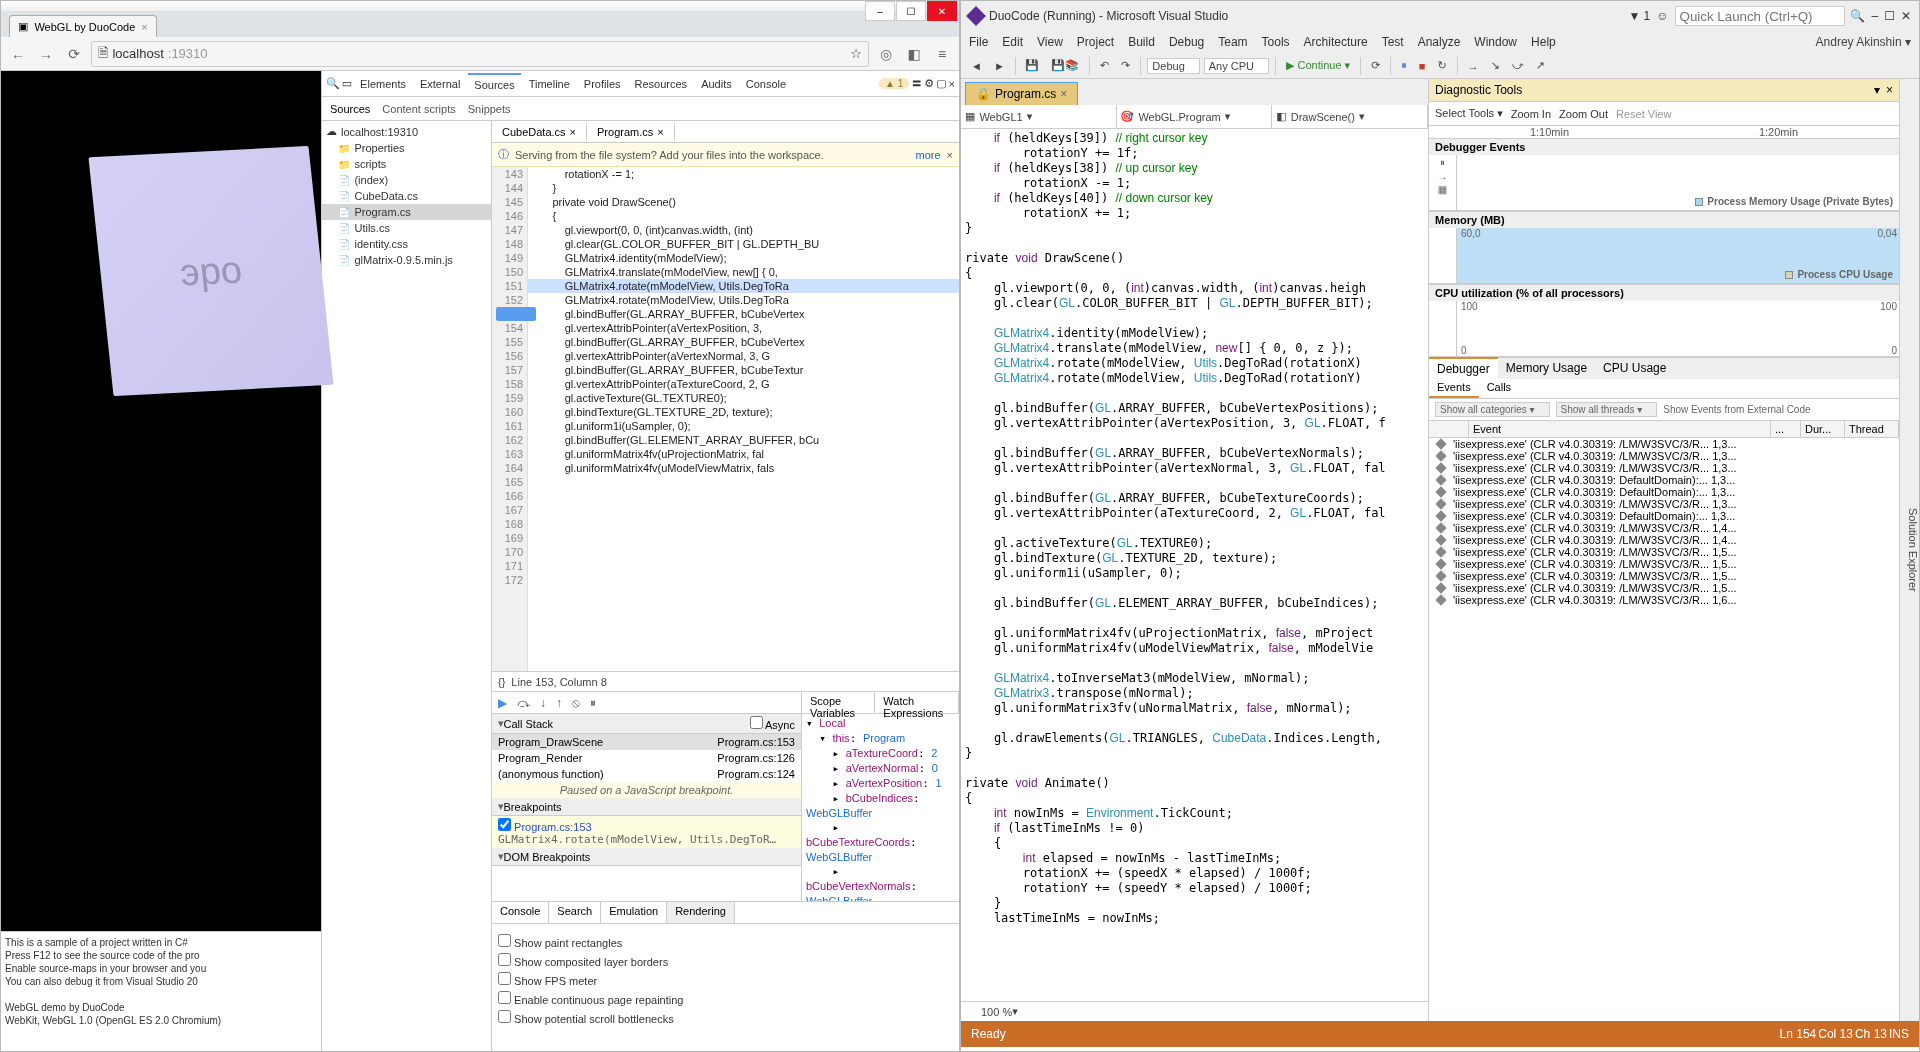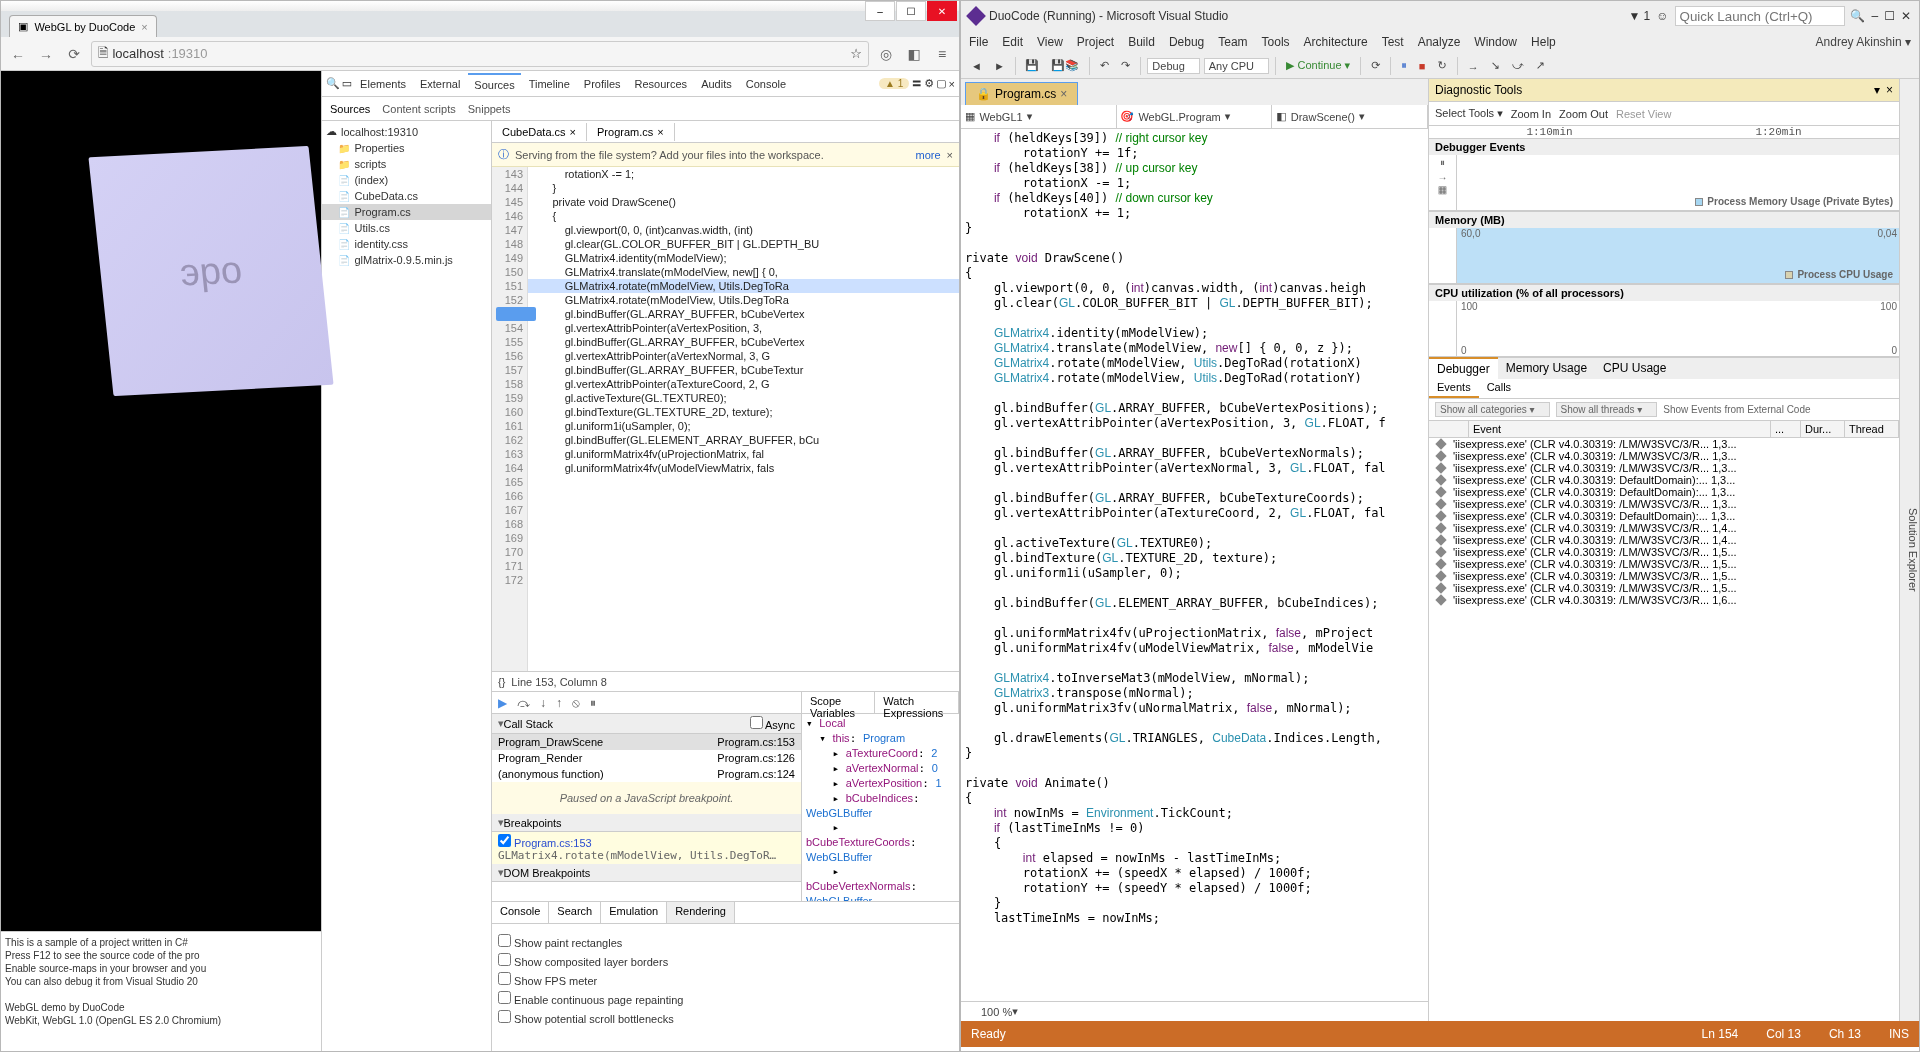--- a/index.html
+++ b/index.html
@@ -52,21 +52,21 @@
 .dt-status { height: 20px; border-top: 1px solid #ccc; display: flex; align-items: center; padding: 0 6px; font-size: 11px; color: #444; gap:6px; }
 .dt-lower { height: 210px; border-top: 1px solid #ccc; display: flex; }
 .dt-lower-left { width: 310px; border-right: 1px solid #ccc; display:flex; flex-direction:column; }
 .dbg-toolbar { height: 22px; border-bottom: 1px solid #ccc; display: flex; align-items: center; gap: 10px; padding: 0 6px; color: #555; }
 .dbg-toolbar span { font-size: 12px; }
 .pane-head { background: #eee; padding: 2px 6px; font-size: 11px; border-bottom: 1px solid #ccc; display:flex; align-items:center; }
 .pane-head::before { content:"▾ "; color:#666; }
 .callstack { font-size: 11px; }
 .callstack .row { display: flex; justify-content: space-between; padding: 2px 6px; }
 .callstack .row.sel { background: #e0e0e0; }
-.paused-note { background:#fffbe5; text-align:center; font-style:italic; color:#666; padding:10px; font-size:11px; }
+.paused-note { background:#fffbe5; text-align:center; font-style:italic; color:#666; padding:2px; font-size:11px; }
 .bp-list { font-size: 11px; padding: 2px 6px; background:#fffde0; }
 .dt-lower-right { flex:1; display:flex; flex-direction:column; font-size:11px; }
 .scope-tabs { height:22px; border-bottom:1px solid #ccc; display:flex; }
 .scope-tabs .st { padding:3px 8px; border-right:1px solid #ccc; }
 .scope-tabs .st.active { background:#fff; }
 .scope-body { flex:1; overflow:auto; font-family: Consolas, monospace; font-size:11px; padding:2px 4px; line-height:14px; }
 .scope-body .k { color:#93157b; }
 .scope-body .s { color:#1b6fd0; }
 .render-panel { height: 150px; border-top:1px solid #ccc; }
 .render-tabs { height:22px; border-bottom:1px solid #ccc; display:flex; font-size:11px; }
@@ -97,21 +97,21 @@
 .vs-code { flex:1; font-family:Consolas, monospace; font-size:12px; white-space:pre; line-height:15px; color:#000; padding:2px 4px; overflow:hidden; }
 .vs-code .kw { color:#701a75; }
 .vs-code .ty { color:#2b91af; }
 .vs-code .cm { color:#008000; }
 .vs-zoom { height:20px; border-top:1px solid #ccc; display:flex; align-items:center; padding:0 20px; font-size:11px; color:#444; }
 .vs-diag { width:470px; display:flex; flex-direction:column; }
 .diag-hdr { background:#f4eabb; padding:4px 6px; font-size:12px; display:flex; align-items:center; gap:6px; border-bottom:1px solid #ccc; }
 .diag-tools { height:24px; border-bottom:1px solid #ccc; display:flex; align-items:center; gap:8px; padding:0 6px; font-size:11px; color:#333; }
 .diag-session { padding:3px 6px; font-size:11px; color:#333; }
 .timeline-head { display:flex; font-size:11px; color:#555; padding:0 6px; }
-.timeline-head span { flex:1; text-align:center;font-family:Liberation Mono, monospace; }
+.timeline-head span { flex:1; text-align:center; }
 .swimlane-head { background:#eee; padding:2px 6px; font-size:11px; font-weight:bold; border-top:1px solid #ccc; }
 .swimlane { height:56px; border-bottom:1px solid #ccc; position:relative; background:#fff; display:flex; }
 .swim-tools { width:28px; border-right:1px solid #ccc; display:flex; flex-direction:column; align-items:center; gap:2px; padding:2px 0; font-size:10px; color:#666; }
 .mem-fill { flex:1; background:linear-gradient(#bde0f7,#bde0f7); position:relative; }
 .axis-l { position:absolute; left:32px; top:0; font-size:10px; color:#666; }
 .axis-r { position:absolute; right:2px; top:0; font-size:10px; color:#666; }
 .swim-legend { position:absolute; right:6px; top:-16px; font-size:10px; color:#666; display:flex; align-items:center; gap:4px; }
 .swim-legend .sq { width:8px; height:8px; background:#a7d7f2; border:1px solid #888; }
 .dbg-tabs { height:22px; background:#eee; display:flex; font-size:12px; border-top:1px solid #ccc; }
 .dbg-tabs .dt { padding:3px 8px; }
@@ -119,21 +119,21 @@
 .ev-sub { height:20px; display:flex; font-size:11px; border-bottom:1px solid #ccc; }
 .ev-sub .es { padding:2px 8px; }
 .ev-sub .es.active { color:#000; border-bottom:2px solid #d88e2a; }
 .ev-filters { height:22px; display:flex; align-items:center; gap:6px; padding:0 6px; font-size:10px; color:#666; border-bottom:1px solid #ccc; }
 .ev-filters .combo { background:#eee; border:1px solid #ccc; padding:1px 14px 1px 4px; }
 .ev-table { flex:1; overflow:auto; font-size:11px; }
 .ev-table .hdr { display:flex; border-bottom:1px solid #ccc; background:#f4f4f4; }
 .ev-table .hdr div { padding:2px 4px; border-right:1px solid #ccc; }
 .ev-table .row { display:flex; padding:0px 4px; gap:4px; align-items:center; }
 .ev-table .diamond { width:8px; height:8px; background:#888; transform:rotate(45deg); margin:0 4px; }
-.vs-status { height:26px; background:#cb6c27; color:#fff; display:flex; align-items:center; gap:28px; padding:0 10px; font-size:12px; }
+.vs-status { height:26px; background:#cb6c27; color:#fff; display:flex; align-items:center; gap:2px; padding:0 10px; font-size:12px; }
 .vs-status .spacer { flex:1; }
 .vs-side-strip { width:20px; background:#eee; border-left:1px solid #ccc; writing-mode:vertical-rl; text-align:center; font-size:11px; color:#444; padding:6px 0; }
 
 .cpu-lane { flex:1; position:relative; }
 .axis-bl { position:absolute; left:32px; bottom:0; font-size:10px; color:#666; }
 .axis-br { position:absolute; right:2px; bottom:0; font-size:10px; color:#666; }
 
 </style>
 </head>
 <body>

